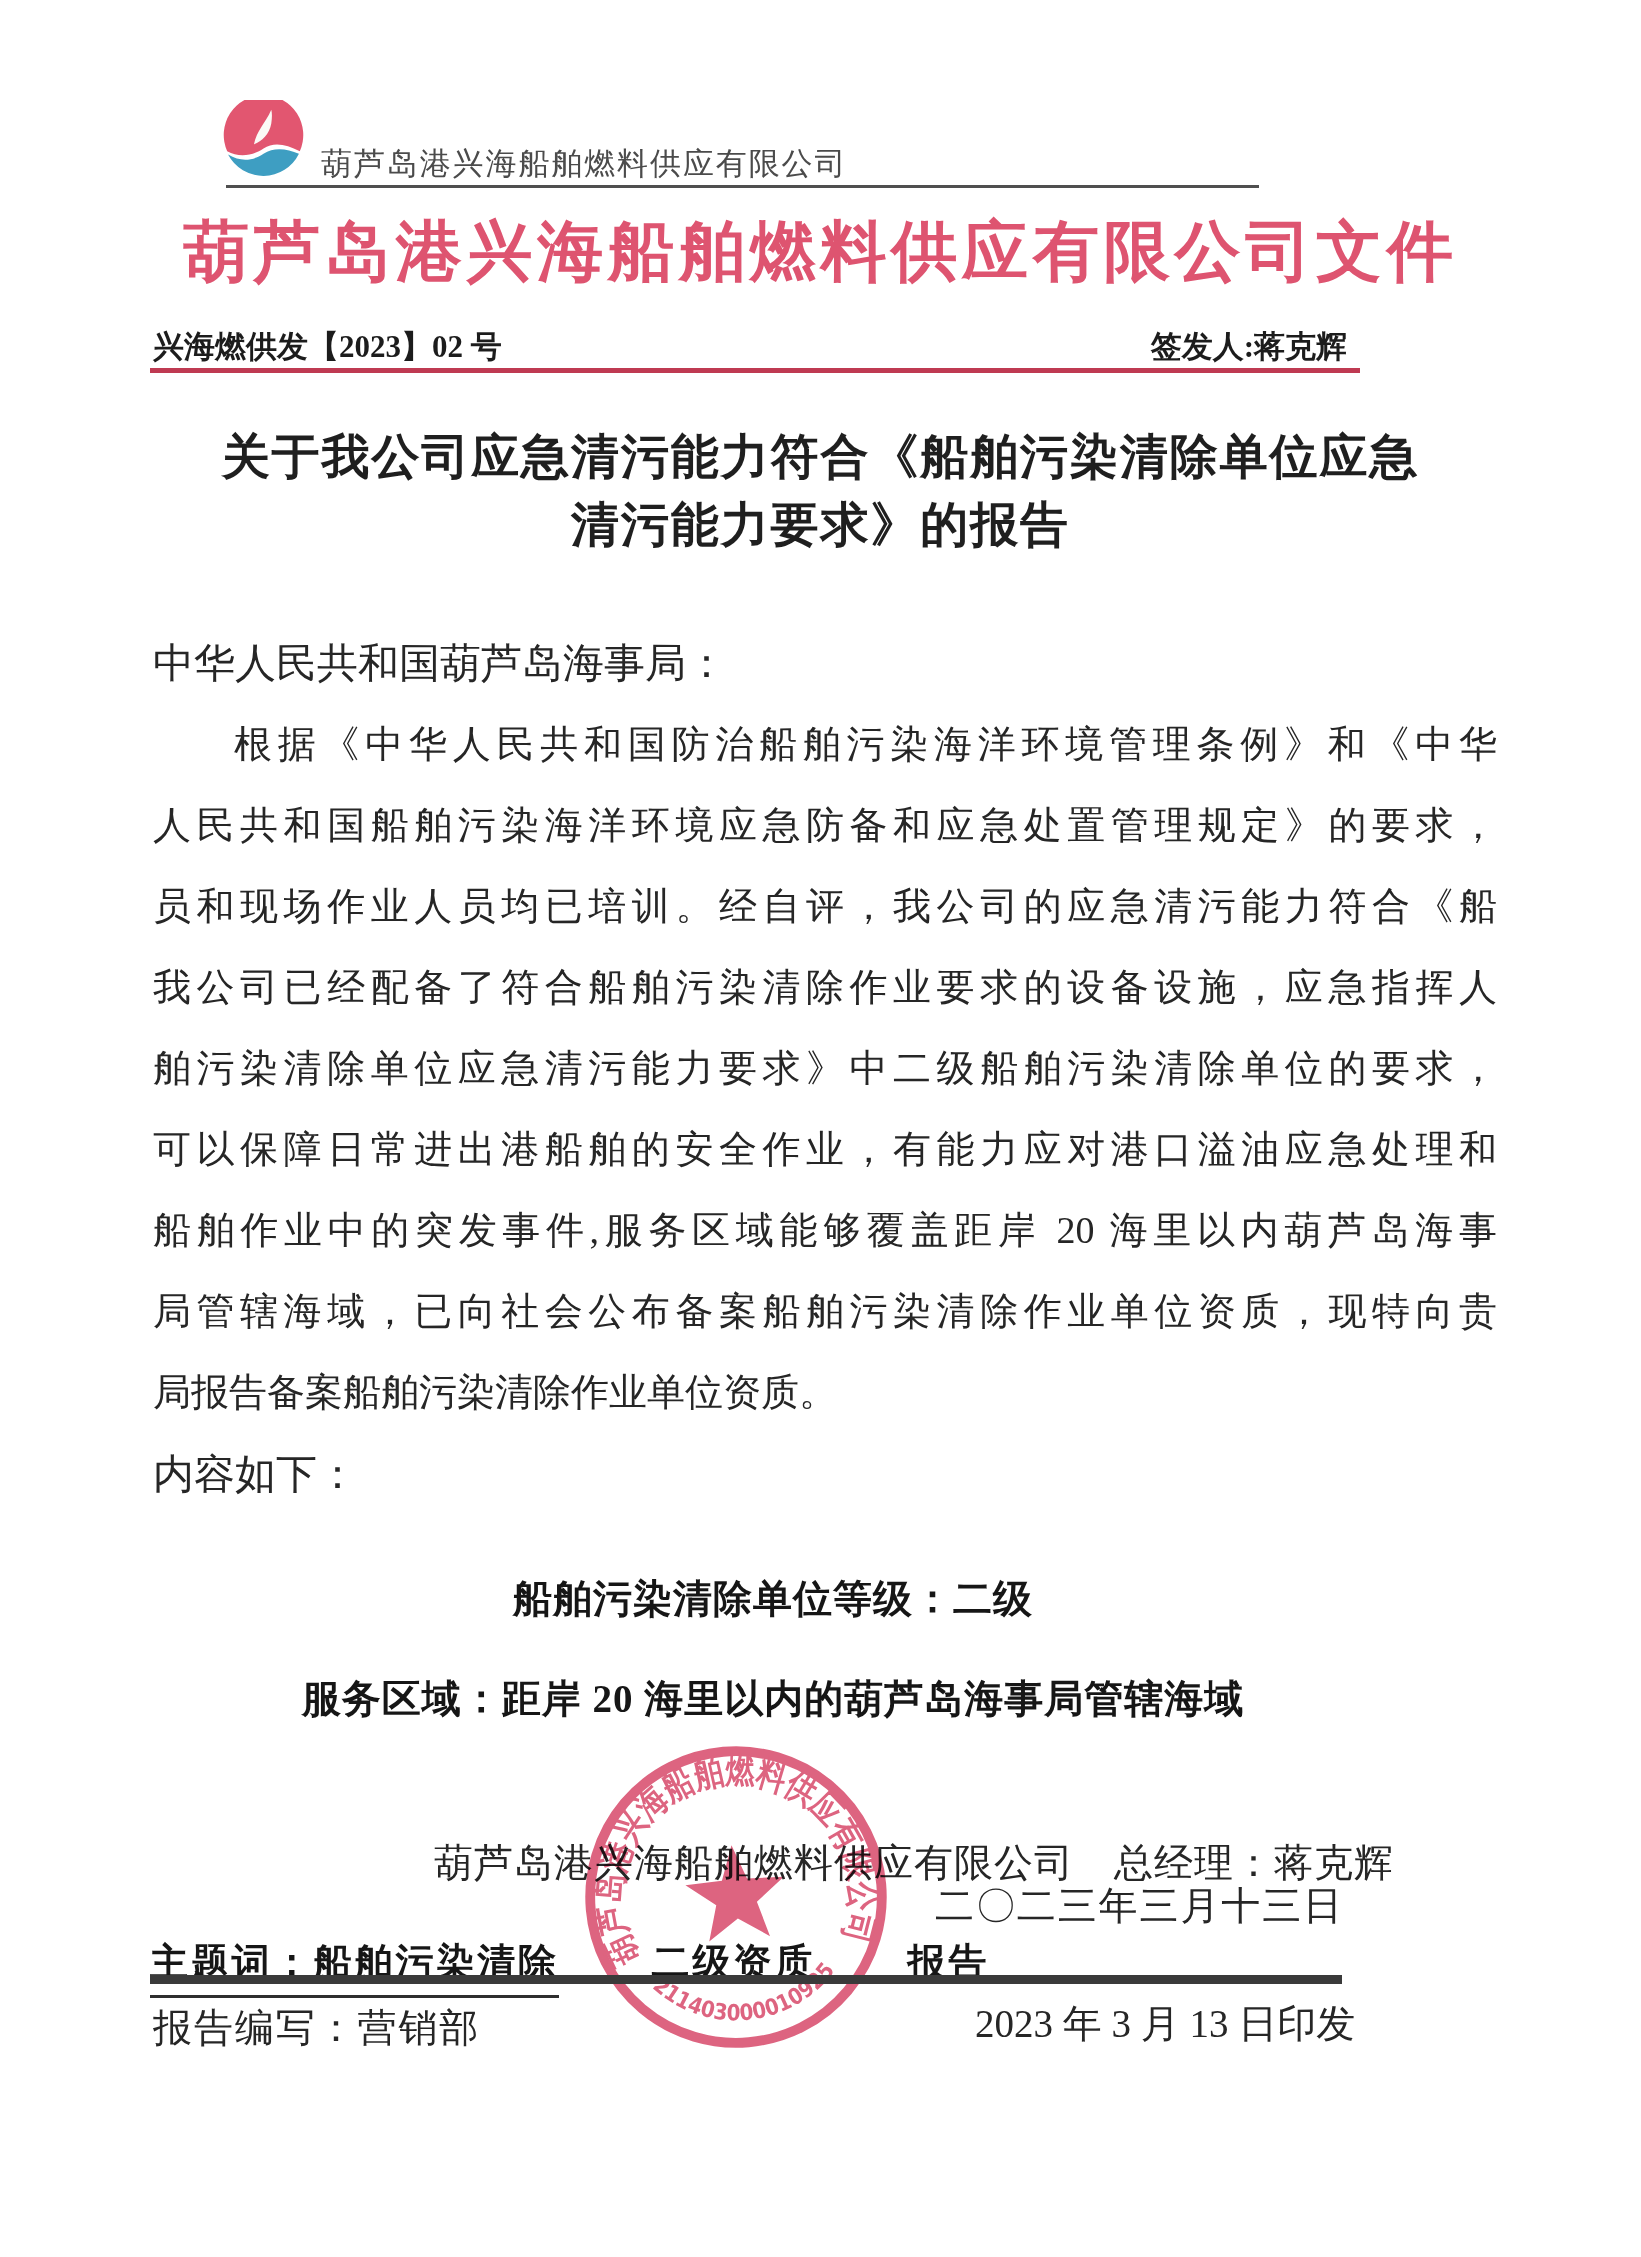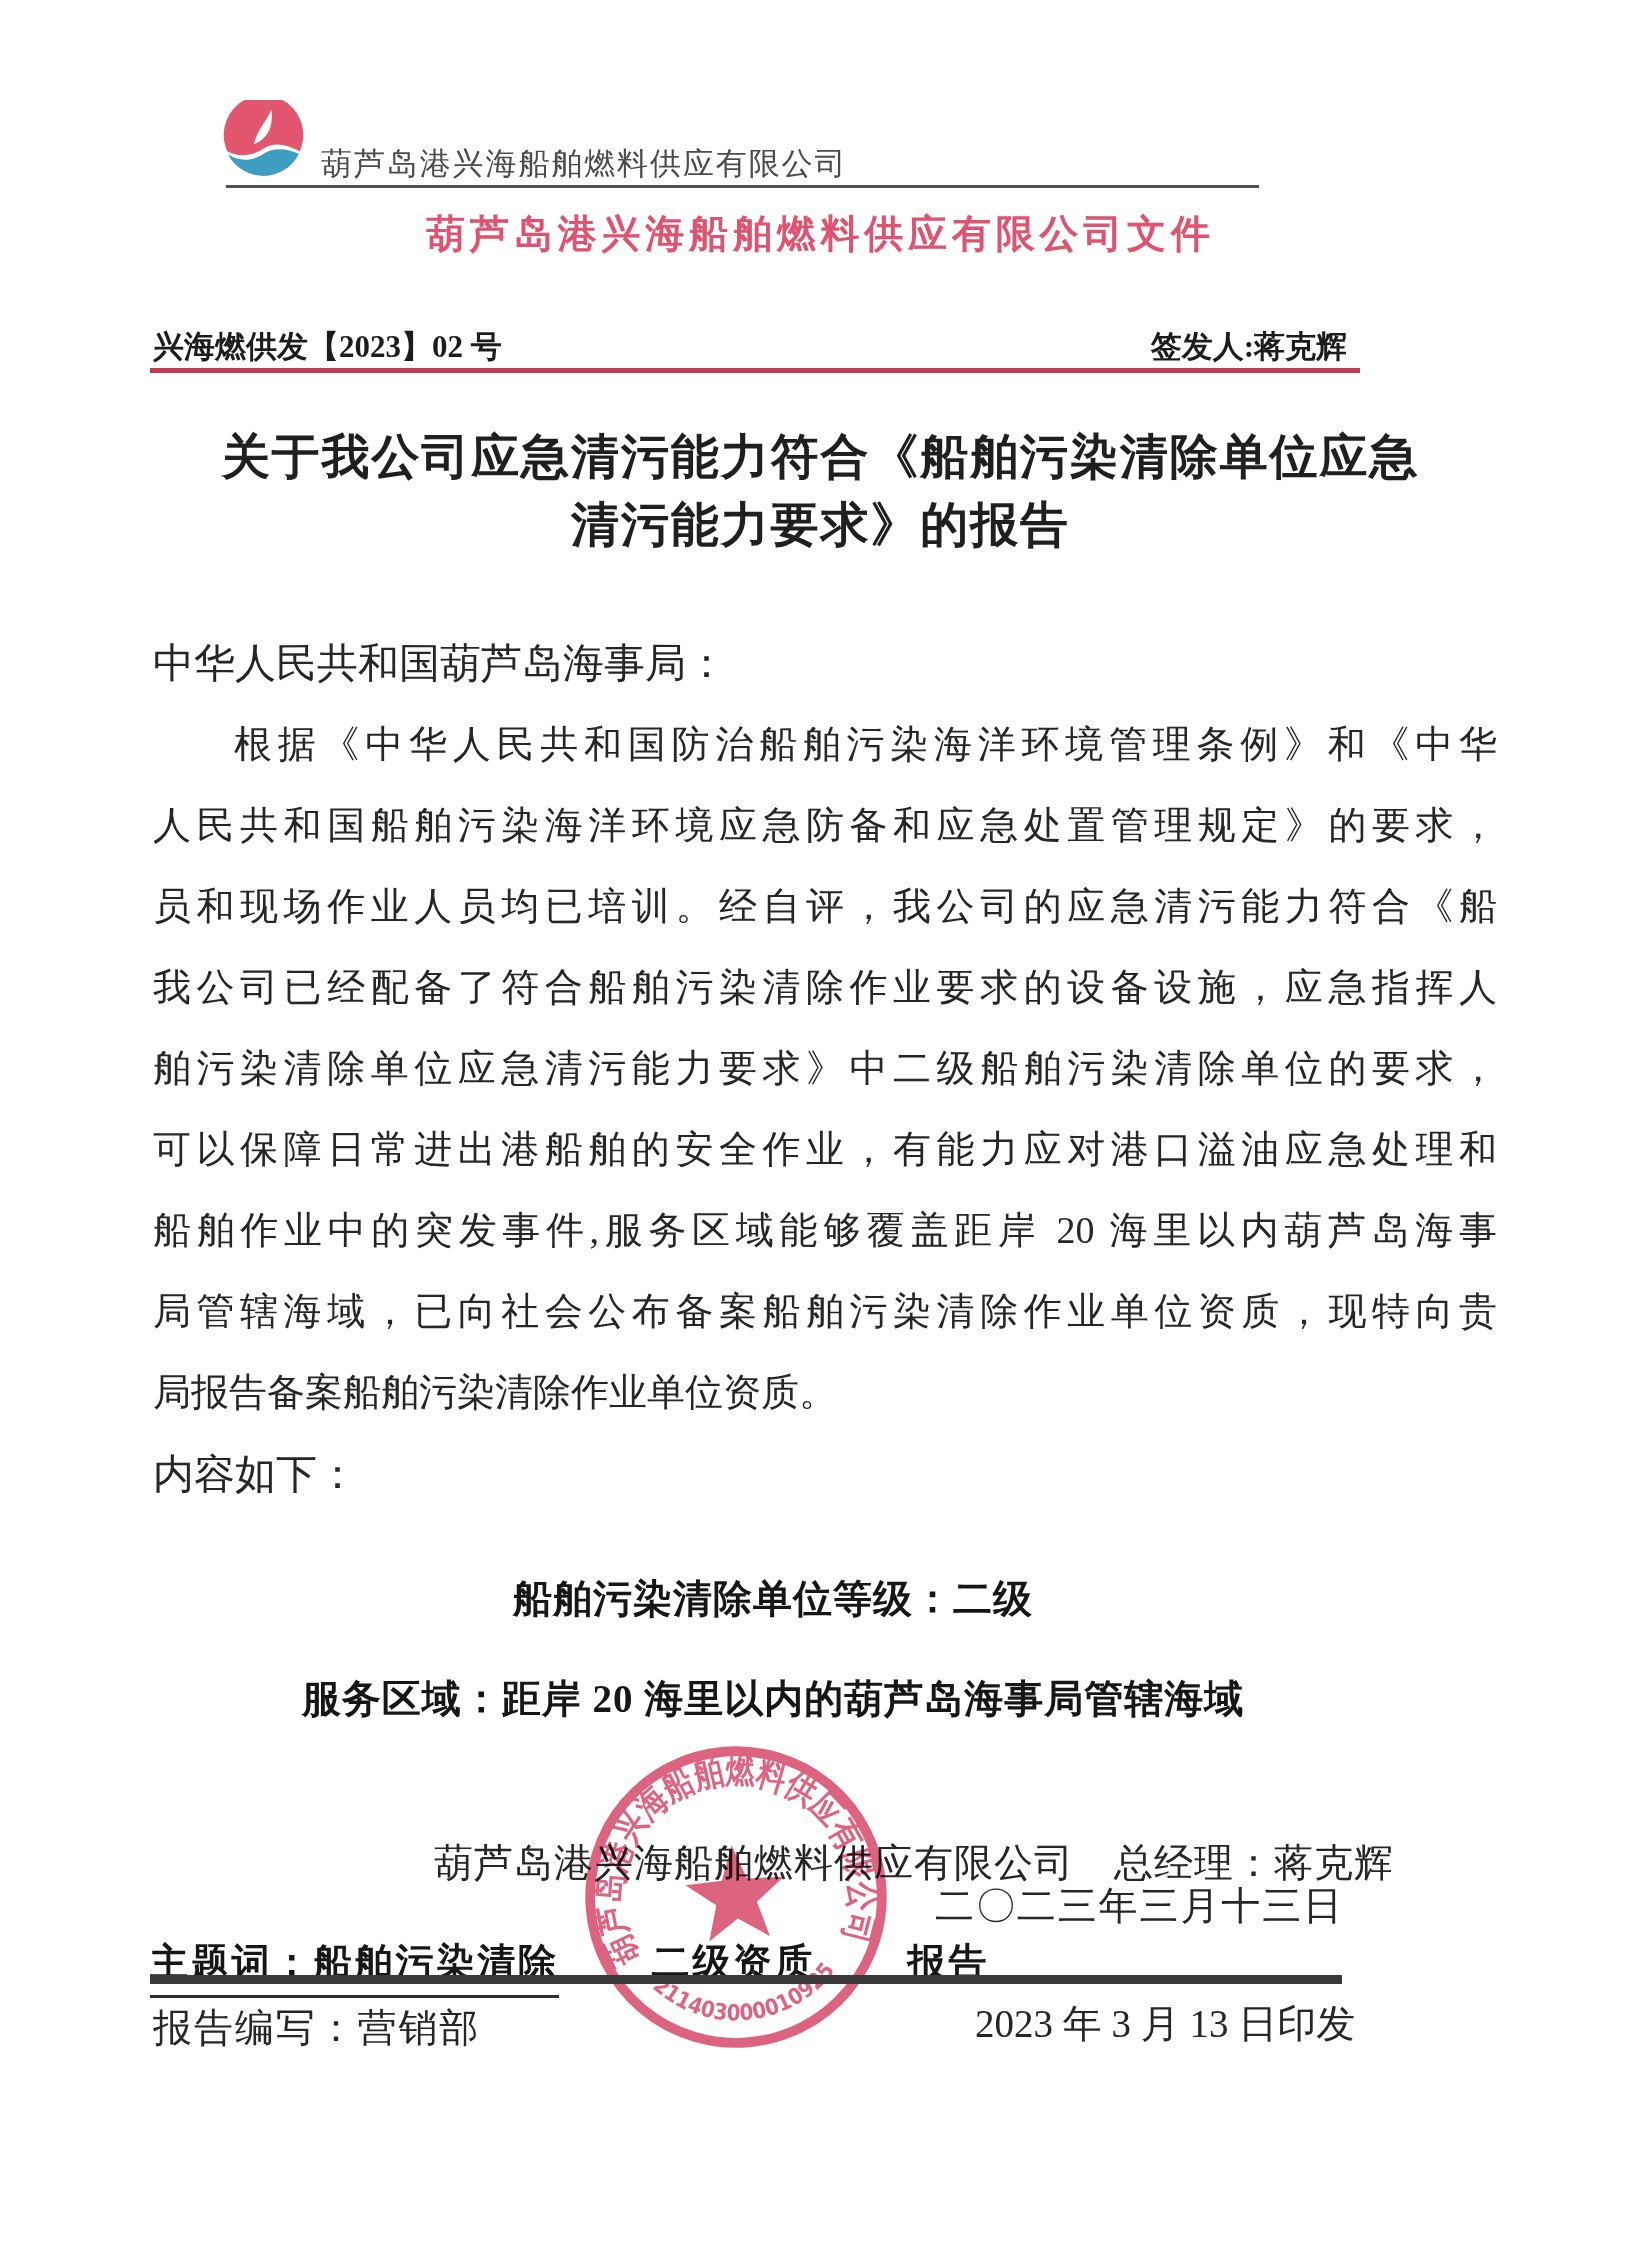--- a/index.html
+++ b/index.html
@@ -18,21 +18,21 @@
     position:absolute;left:321px;top:143px;
     font-size:31px;color:#4b4b4b;letter-spacing:1.9px;
   }
   .header-rule{
     position:absolute;left:226px;top:185px;width:1033px;height:2.9px;
     background:#4f4f4f;
   }
   
   .red-title{
     position:absolute;left:0;top:207px;width:1641px;
-    text-align:center;font-size:39px;font-weight:bold;
+    text-align:center;font-size:66px;font-weight:bold;
     color:#de5470;letter-spacing:4.8px;
   }
   
   .meta-row{
     position:absolute;left:150px;top:326px;width:1197px;height:42px;
     font-size:31px;font-weight:bold;color:#1c1c1c;
   }
   .doc-number{position:absolute;left:2.9px;top:0;}
   .issuer{position:absolute;right:0;top:0;text-align:right;}
   .red-rule{

